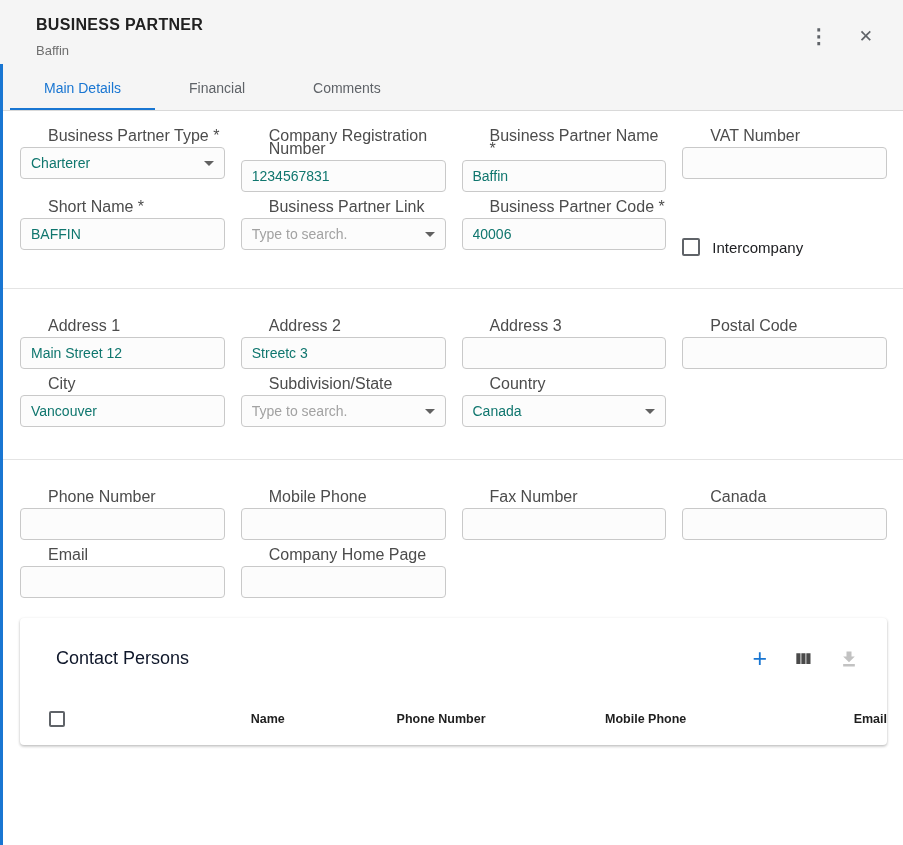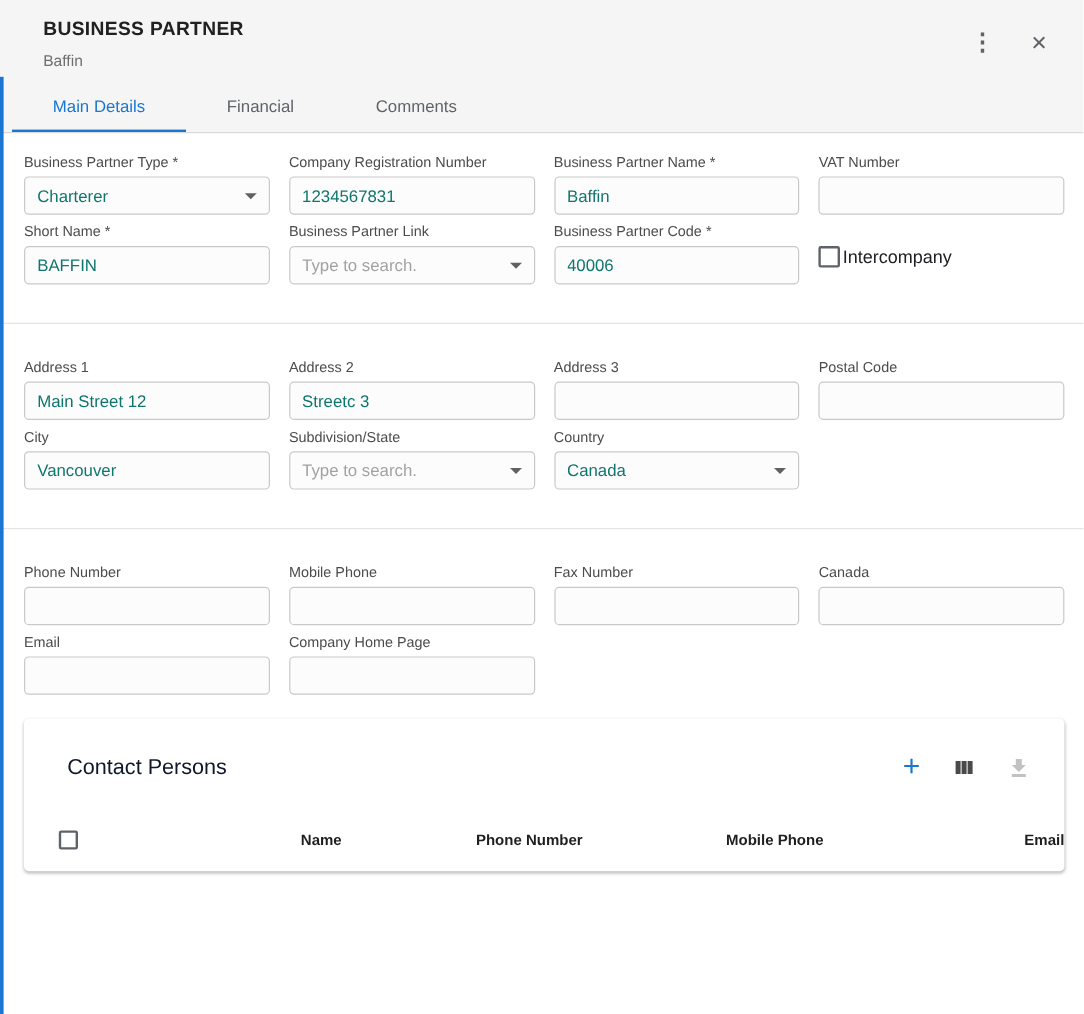--- a/index.html
+++ b/index.html
@@ -24,41 +24,41 @@
   .close-x { font-size:17px; }
 
   .tabbar { display:flex; padding-left:10px; margin-top:8px; }
   .tab { height:44px; display:flex; align-items:center; padding:0 34px; font-size:14px; color:#5f6368; cursor:pointer; position:relative; }
   .tab.active { color:#1976d2; font-weight:500; }
   .tab.active::after { content:""; position:absolute; left:0; right:0; bottom:0; height:2px; background:#1976d2; }
 
   
   .content { padding:18px 16px 0 20px; }
   .grid { display:grid; grid-template-columns:repeat(4, 1fr); column-gap:16px; row-gap:8px; }
-  .field-label { display:block; font-size:12px; color:#4c4c4c; margin-bottom:5px; line-height:13px; }
+  .field-label { display:block; font-size:16px; color:#4c4c4c; margin-bottom:5px; line-height:13px;margin-left:28px; }
   .control { position:relative; }
   .control input[type=text] {
     width:100%; height:32px;
     border:1px solid #c9c9c9; border-radius:4px;
     background:#fcfcfc; padding:0 10px;
     font-size:14px; color:#0f766e; font-family:inherit;
     outline:none;
   }
   .control input::placeholder { color:#a2a2a2; }
   .control.select input { padding-right:30px; }
   .caret {
     position:absolute; right:11px; top:50%; margin-top:-2px;
     width:0; height:0;
     border-left:5px solid transparent; border-right:5px solid transparent;
     border-top:5px solid #616161;
     cursor:pointer;
   }
   .divider { border:none; border-top:1px solid #e4e4e4; margin:32px -16px 30px -20px; }
 
-  .checkbox-field { display:flex; align-items:center; gap:2px; margin-top:18px; }
+  .checkbox-field { display:flex; align-items:center; gap:12px; margin-top:38px; }
   .checkbox {
     appearance:none; -webkit-appearance:none;
     width:18px; height:18px; flex:0 0 18px;
     border:2px solid #5f6368; border-radius:2px;
     background:#fff; cursor:pointer;
   }
   .checkbox-label { font-size:15px; color:#202124; }
 
   
   .card {

